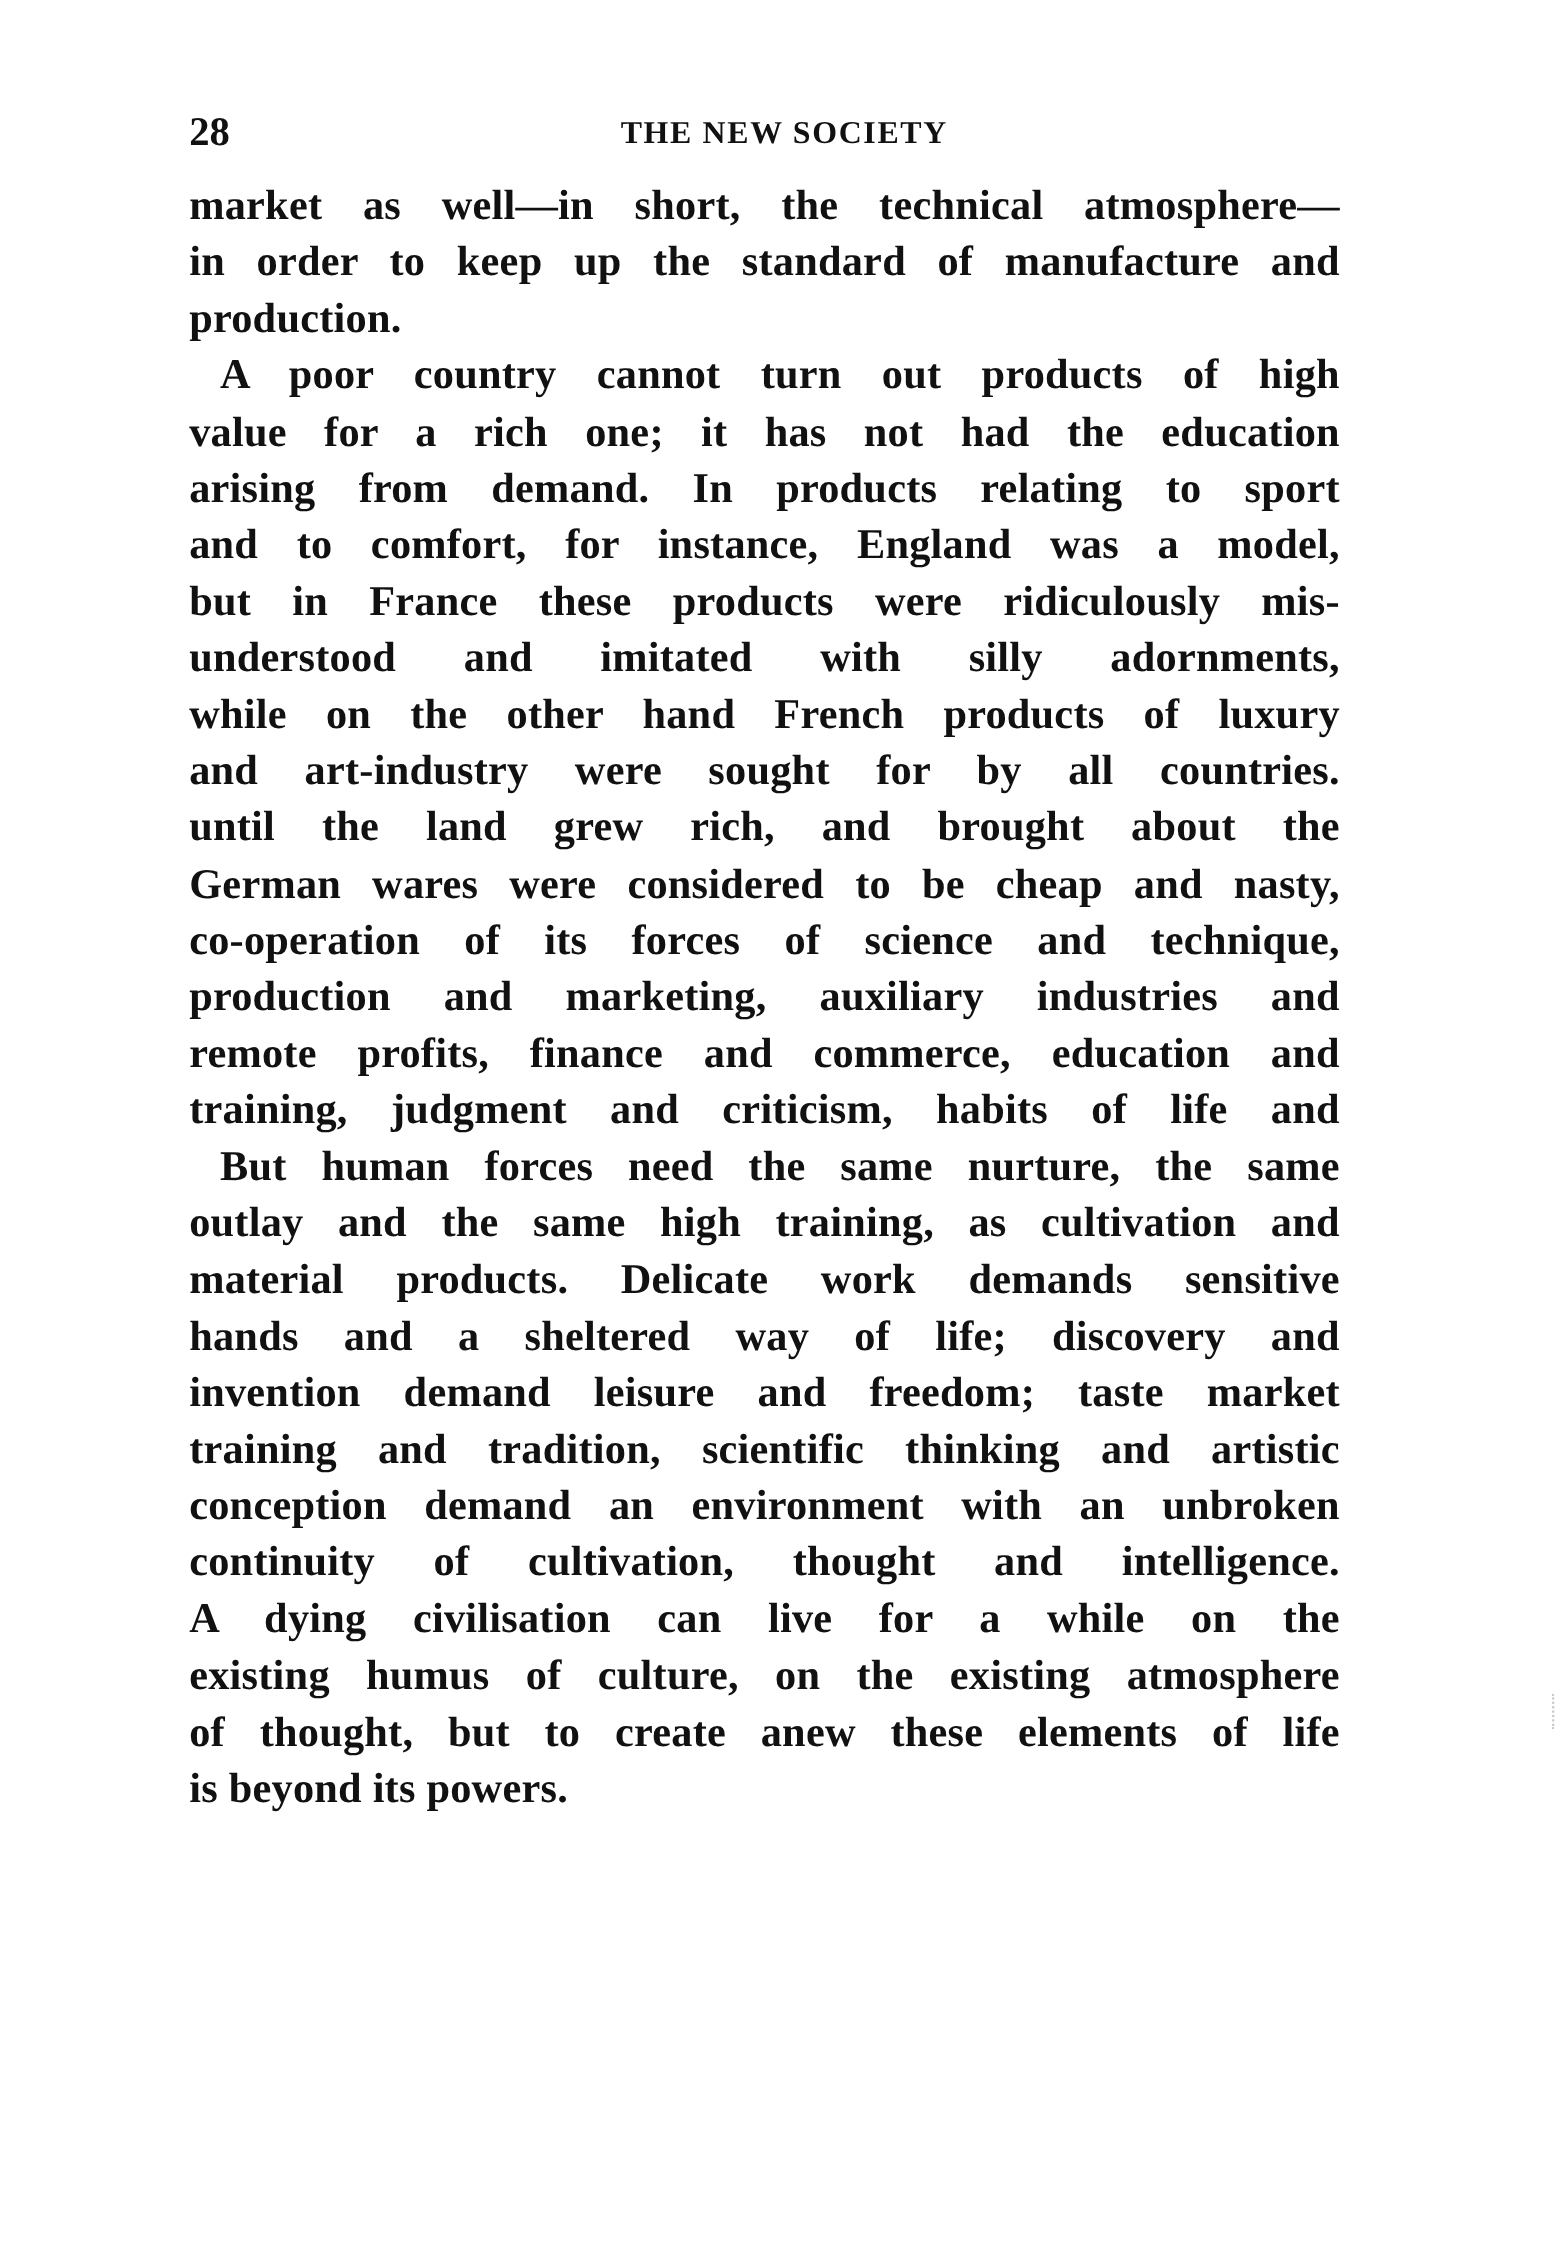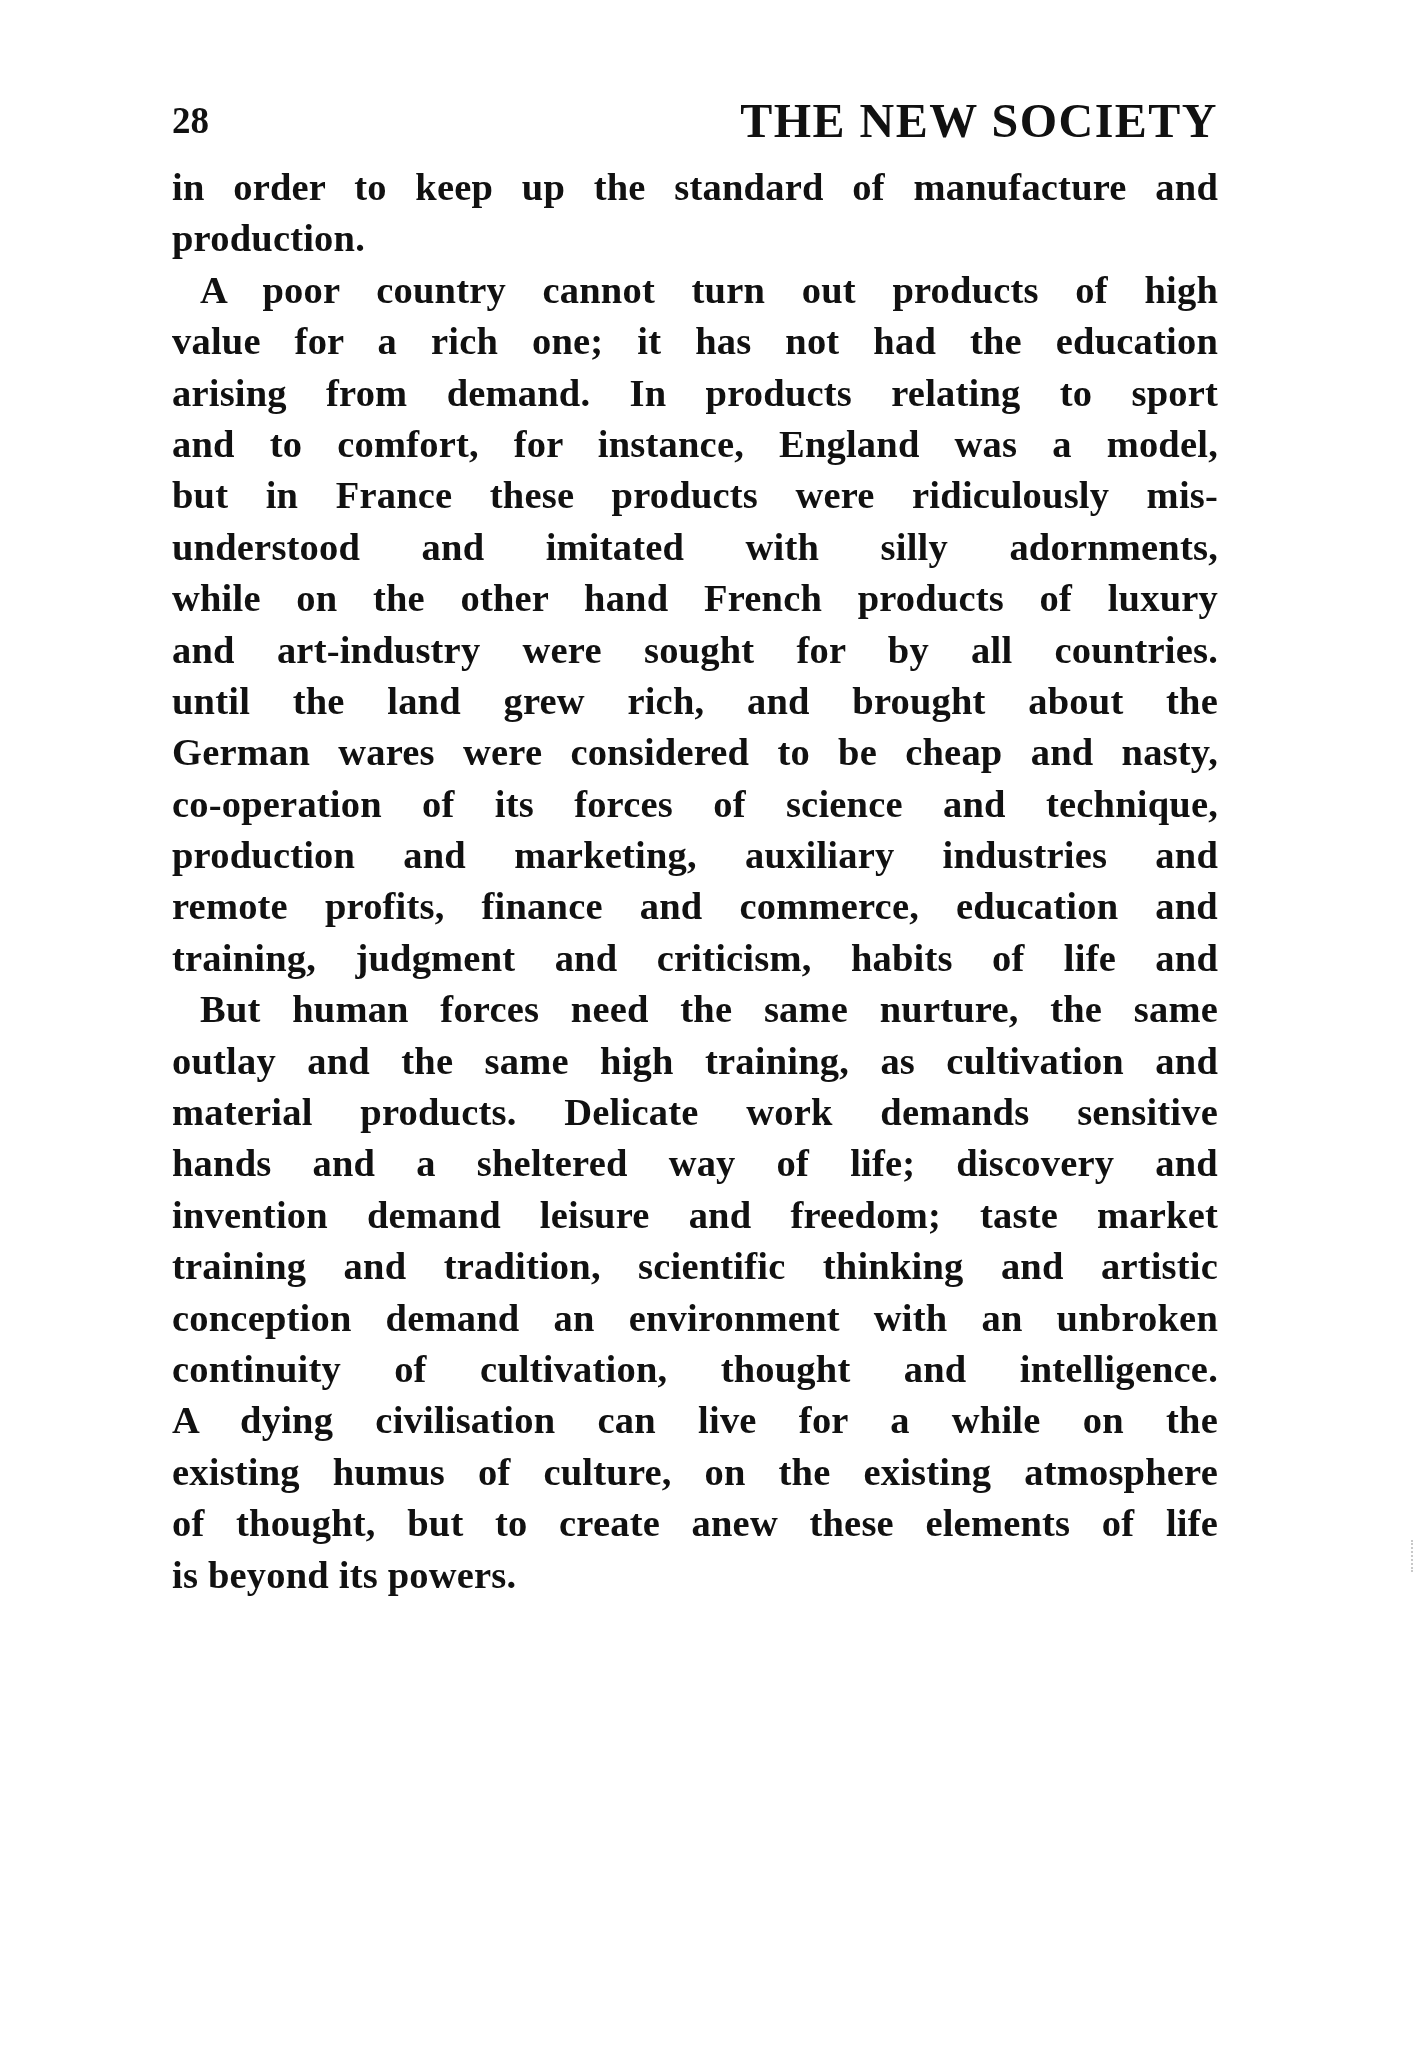--- a/index.html
+++ b/index.html
@@ -29,22 +29,22 @@
       top: 0;
       font-size: 37px;
       font-weight: bold;
       line-height: 50px;
     }
     .book-title {
       position: absolute;
       left: 0;
       right: 0;
       top: 0;
-      text-align: right;
-      font-size: 48px;
+      text-align: center;
+      font-size: 29px;
       font-weight: bold;
       letter-spacing: 1.5px;
       line-height: 50px;
       padding-left: 36px;
     }
     .body-text {
       position: absolute;
       left: 172px;
       top: 162px;
       width: 1046px;
@@ -80,20 +80,21 @@
 <body>
 
 <div class="running-head">
   <span class="page-number">28</span>
   <span class="book-title">THE NEW SOCIETY</span>
 </div>
 
 <div class="body-text">
 
   <div class="paragraph">
+    <span class="line">market as well—in short, the technical atmosphere—</span>
     <span class="line">in order to keep up the standard of manufacture and</span>
     <span class="line last">production.</span>
   </div>
 
   <div class="paragraph">
     <span class="line indent">A poor country cannot turn out products of high</span>
     <span class="line">value for a rich one;  it has not had the education</span>
     <span class="line">arising from demand.  In products relating to sport</span>
     <span class="line">and to comfort, for instance, England was a model,</span>
     <span class="line">but in France these products were ridiculously mis-</span>

